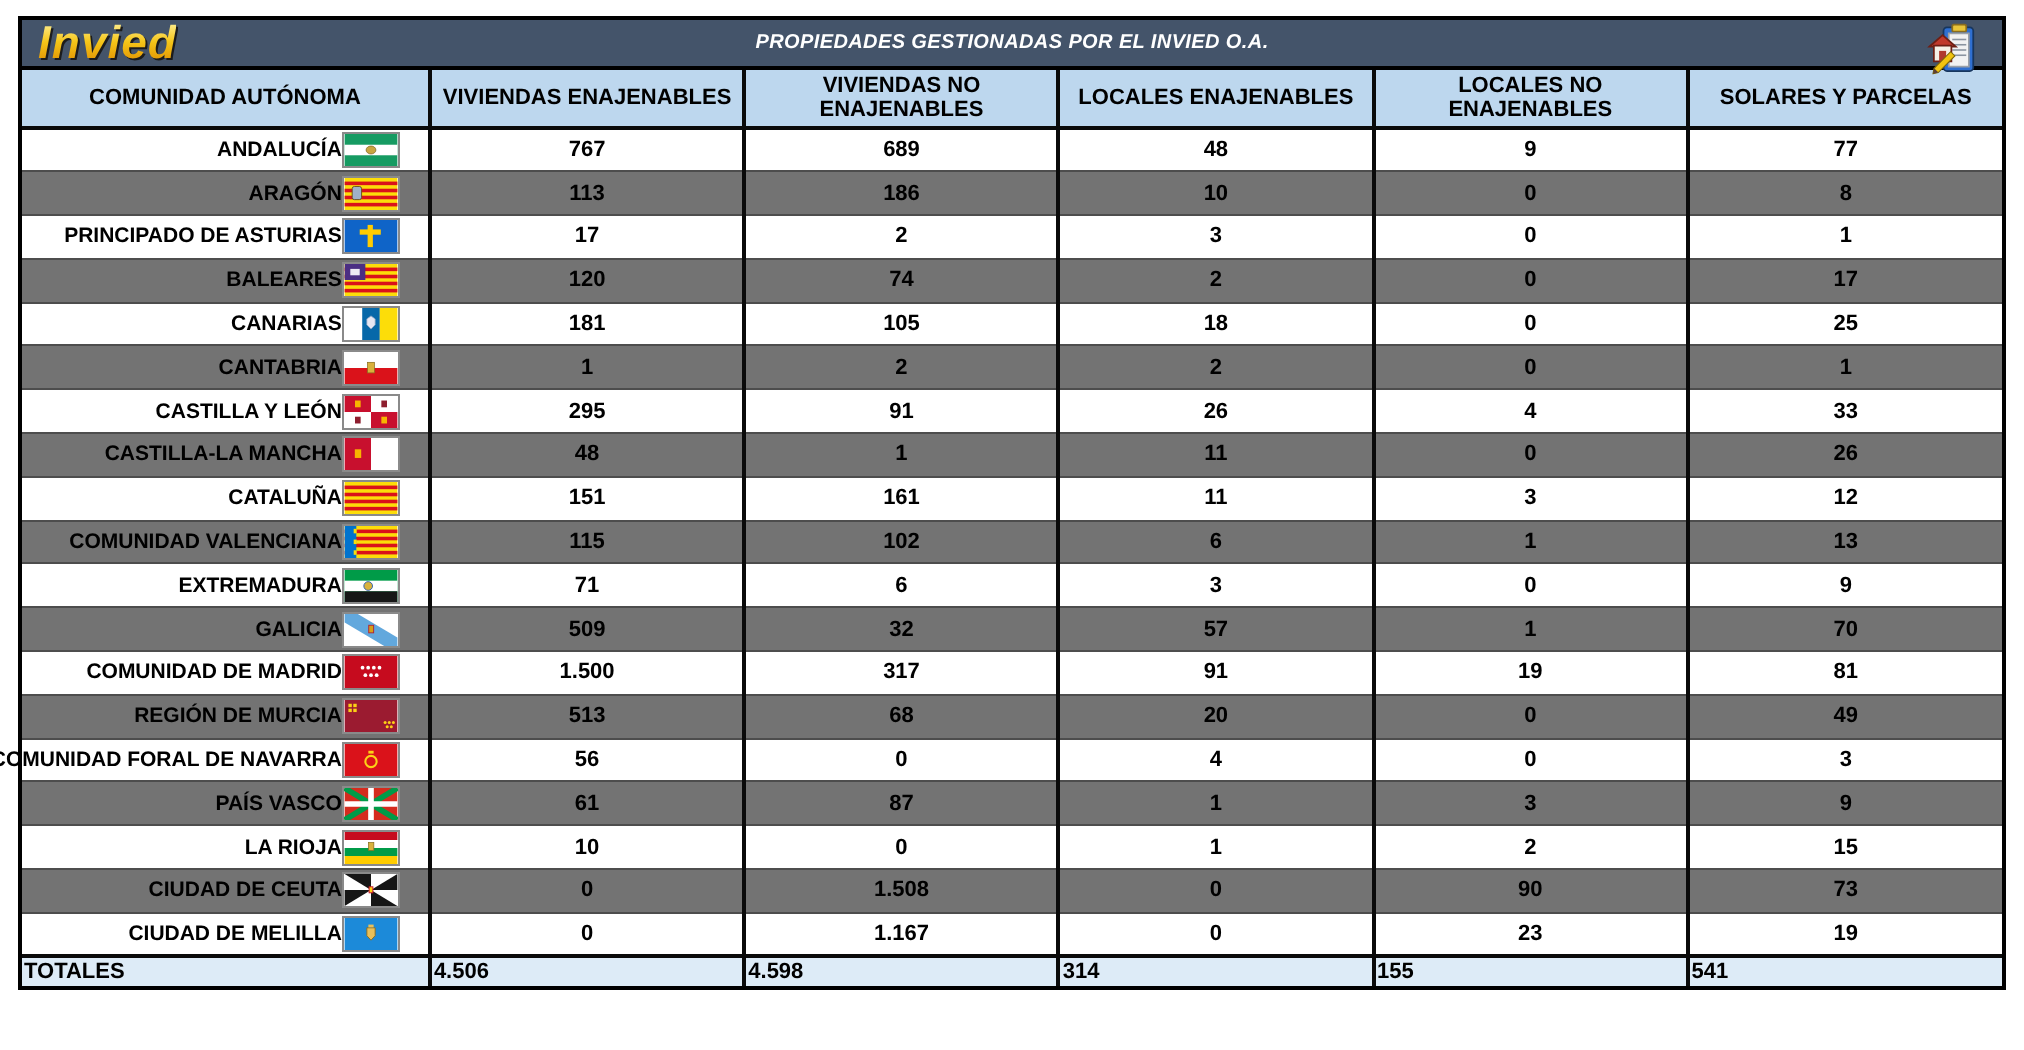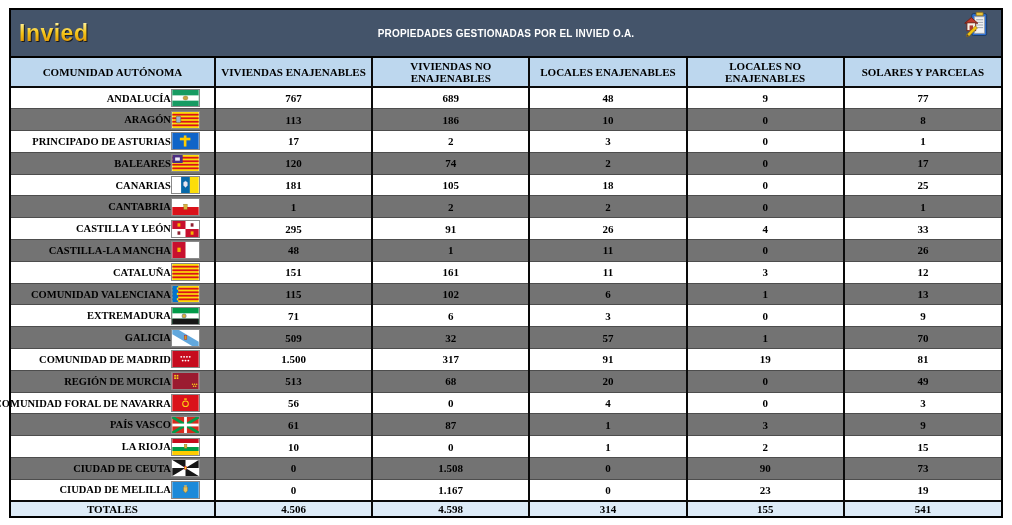--- a/index.html
+++ b/index.html
@@ -3,60 +3,60 @@
 <meta charset="utf-8">
 <style>
   * { box-sizing: border-box; }
   html,body { margin:0; padding:0; background:#fff; }
   body { font-family:"Liberation Sans", sans-serif; padding:8px 9px; }
 
   .frame { width:994px; border:2.5px solid #000; }
 
   
   .titlebar {
-    position:relative; height:48px; background:#44546A;
+    position:relative; height:25px; background:#44546A;
     border-bottom:2.5px solid #000;
-    display:flex; align-items:center;
+    display:flex; align-items:center;font-style:italic;
   }
   .logo {
     margin-left:8px; font-size:23px; font-weight:800; letter-spacing:.5px; line-height:1;
     background:linear-gradient(180deg,#fff3a0 0%,#f5c518 48%,#dd8b00 100%);
     -webkit-background-clip:text; background-clip:text; color:transparent;
     filter:drop-shadow(1px 1px 0 #1c1c1c);
   }
   .title {
     position:absolute; left:0; right:0; text-align:center;
     color:#fff; font-weight:700; font-size:10px; letter-spacing:.2px;
   }
   .title-icon { position:absolute; right:10px; top:1px; width:28px; height:28px; }
   .title-icon svg { width:28px; height:28px; }
 
   
-  table { width:100%; border-collapse:collapse; table-layout:fixed;font-family:Liberation Serif, serif; }
+  table { width:100%; border-collapse:collapse; table-layout:fixed; }
   th, td { font-size:11px; color:#000; }
   th + th, td + td { border-left:2.5px solid #0a0a0a; }
 
   thead th {
     background:#BDD7EE; height:22px; font-weight:700;
     border-bottom:2.5px solid #0a0a0a; text-align:center; padding:2px 4px;
   }
   tbody td { height:21.8px; border-top:1px solid #4d4d4d; }
   tbody tr:first-child td { border-top:none; }
   tbody tr.alt td { background:#737373; }
 
   .name-td { padding:0 14px 0 5px; }
   .name-inner { display:flex; align-items:center; justify-content:flex-end; }
   .rname { font-weight:700; font-size:10.5px; white-space:nowrap; }
   .flag { line-height:0; border:1px solid #8a8a8a; background:#fff; }
   .flag svg { width:27px; height:16px; display:block; }
   .val { text-align:center; font-weight:700; padding:0 6px; }
 
   tfoot td {
     background:#DDEBF7; height:14px; border-top:2.5px solid #0a0a0a;
-    font-weight:700; text-align:center;
+    font-weight:700; text-align:left;
   }
 </style>
 </head>
 <body>
 
 <div class="frame">
   <div class="titlebar">
     <div class="logo">Invied</div>
     <div class="title">PROPIEDADES GESTIONADAS POR EL INVIED O.A.</div>
     <div class="title-icon">

